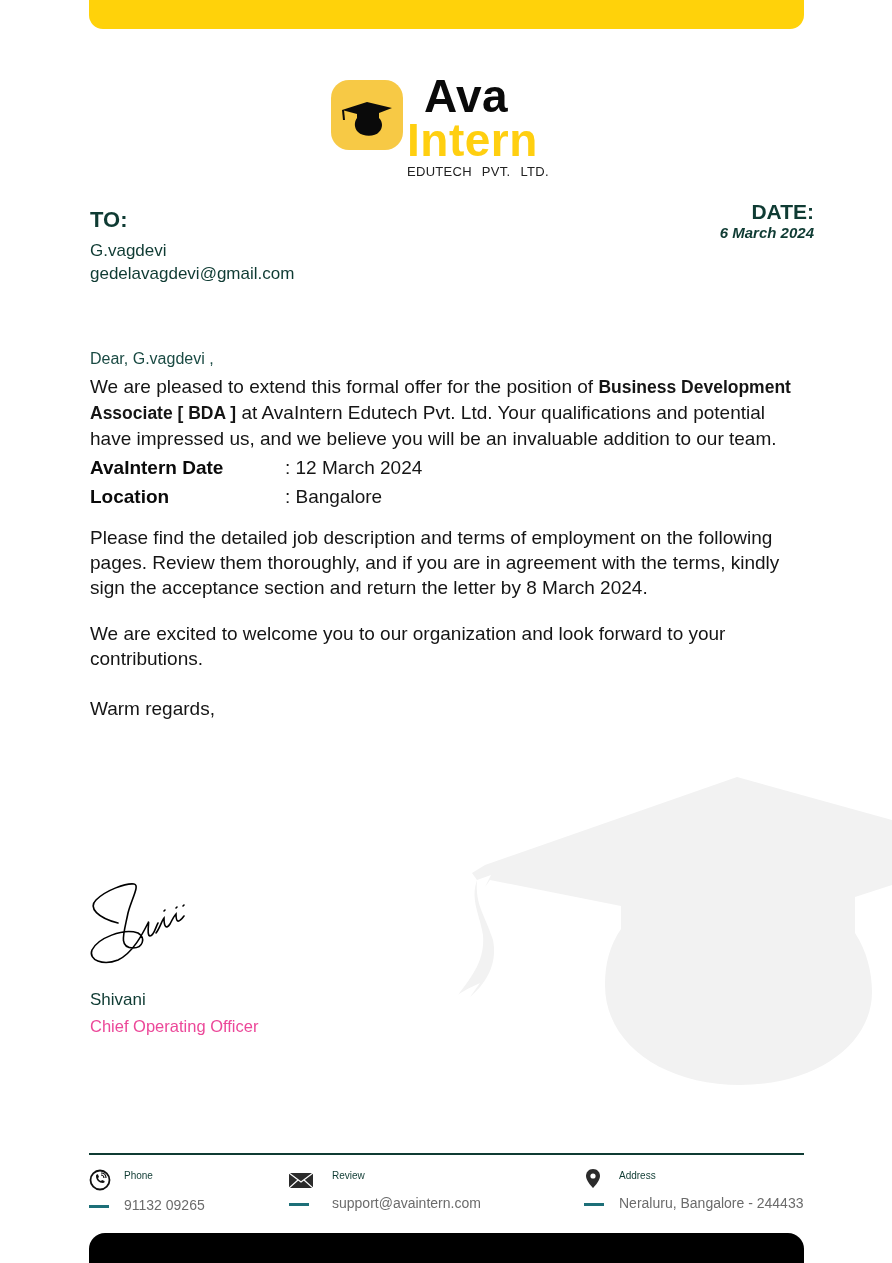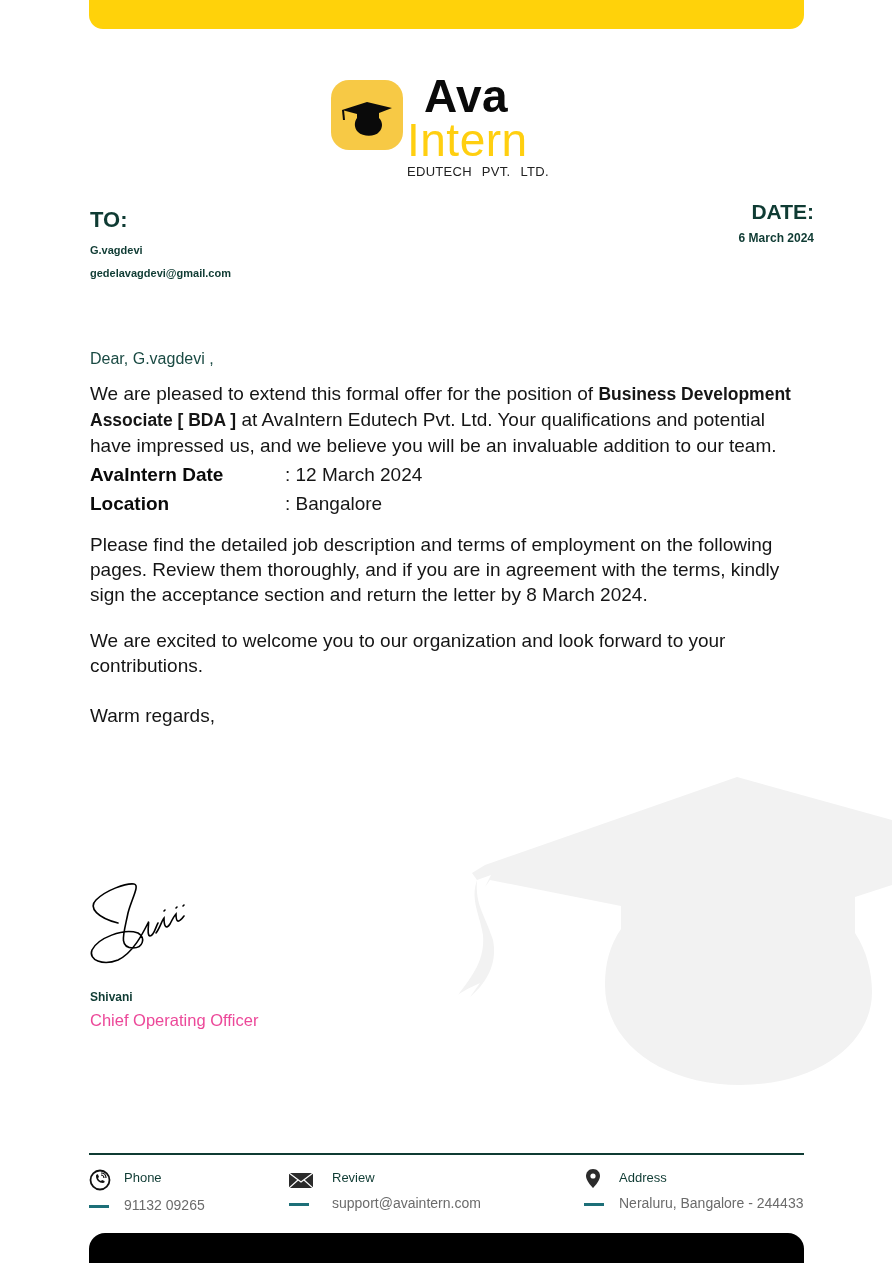--- a/index.html
+++ b/index.html
@@ -22,55 +22,55 @@
     .logo { position: absolute; left: 330px; top: 72px; width: 240px; height: 112px; }
     .logo-badge {
       position: absolute; left: 1px; top: 8px; width: 72px; height: 70px;
       background: #f7c945; border-radius: 18px;
     }
     .logo-ava {
       position: absolute; left: 94px; top: 0px; font-size: 46px; font-weight: bold;
       color: #0a0a0a; letter-spacing: 0.5px; line-height: 48px;
     }
     .logo-intern {
-      position: absolute; left: 77px; top: 44px; font-size: 46px; font-weight: normal;
+      position: absolute; left: 77px; top: 44px; font-size: 46px; font-weight: bold;
       color: #ffcf10; letter-spacing: 0.5px; line-height: 48px;
     }
     .logo-sub {
       position: absolute; left: 77px; top: 92px; font-size: 13px; color: #222;
       letter-spacing: 0.3px; word-spacing: 6px; white-space: nowrap;
     }
 
     .to-block { position: absolute; left: 90px; top: 207px; color: #0f3b33; }
     .to-label { font-size: 22px; font-weight: bold; margin-bottom: 6px; }
-    .to-name, .to-email { font-size: 11px; font-weight: bold; line-height: 23px; }
+    .to-name, .to-email { font-size: 17px; font-weight: normal; line-height: 23px; }
 
     .date-block { position: absolute; right: 78px; top: 200px; text-align: right; color: #0f3b33; }
-    .date-label { font-size: 21px; font-weight: bold; margin-bottom: 7px; }
-    .date-value { font-size: 12px; font-weight: bold; }
+    .date-label { font-size: 21px; font-weight: bold; margin-bottom: 0; }
+    .date-value { font-size: 15px; font-weight: bold; font-style: italic; }
 
     .letter { position: absolute; left: 90px; top: 350px; width: 720px; z-index: 1; }
-    .salutation { font-size: 16px; color: #1a4a43; margin-bottom: 13px; }
+    .salutation { font-size: 16px; color: #1a4a43; margin-bottom: 6px; }
     .para { font-size: 19px; line-height: 25px; color: #151515; margin: 0; }
     .para b { font-size: 17.5px; }
     .info-table { margin-top: 2px; }
     .info-row { display: flex; font-size: 19px; line-height: 29px; }
     .info-label { width: 195px; font-weight: bold; color: #0a0a0a; }
     .info-value { color: #151515; }
     .gap { height: 21px; }
 
     .signature { position: absolute; left: 88px; top: 878px; width: 104px; height: 90px; z-index: 1; }
     .signer { position: absolute; left: 90px; top: 990px; z-index: 1; }
-    .signer-name { font-size: 12px; font-weight: bold; color: #0f3b33; margin-bottom: 7px; }
+    .signer-name { font-size: 17px; font-weight: normal; color: #0f3b33; margin-bottom: 7px; }
     .signer-title { font-size: 16.5px; color: #ec4899; }
 
     .footer-line { position: absolute; left: 89px; top: 1153px; width: 715px; height: 2px; background: #0f3b33; }
     .contact { position: absolute; top: 1167px; }
     .contact-icon { position: absolute; left: 0; top: 0; width: 24px; height: 24px; }
-    .contact-label { position: absolute; left: 35px; top: 3px; font-size: 13px; color: #0f3b33; white-space: nowrap; }
+    .contact-label { position: absolute; left: 35px; top: 3px; font-size: 10px; color: #0f3b33; white-space: nowrap; }
     .contact-dash { position: absolute; left: 0; top: 38px; width: 20px; height: 3px; background: #1d6f78; }
     .contact-value { position: absolute; left: 35px; top: 30px; font-size: 14px; color: #6b6b6b; white-space: nowrap; }
   </style>
 </head>
 <body>
 
 <div class="top-bar"></div>
 
 <svg class="watermark" viewBox="0 0 437 315">
   <path fill="#f2f2f2" d="M282,2 L437,45 L437,110 L400,122 L400,158 C412,176 417,198 417,217 C417,270 360,310 285,310 C210,310 150,270 150,210 C150,188 155,170 166,154 L166,131 L35,105 L30,112 L36,100 L22,105 L17,98 L30,90 Z"></path>

